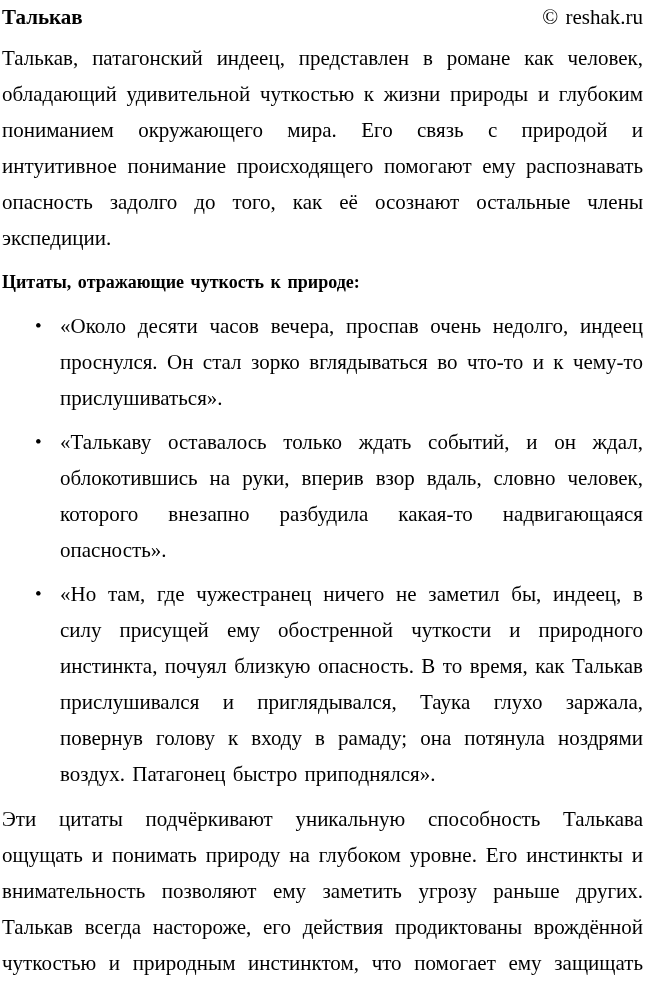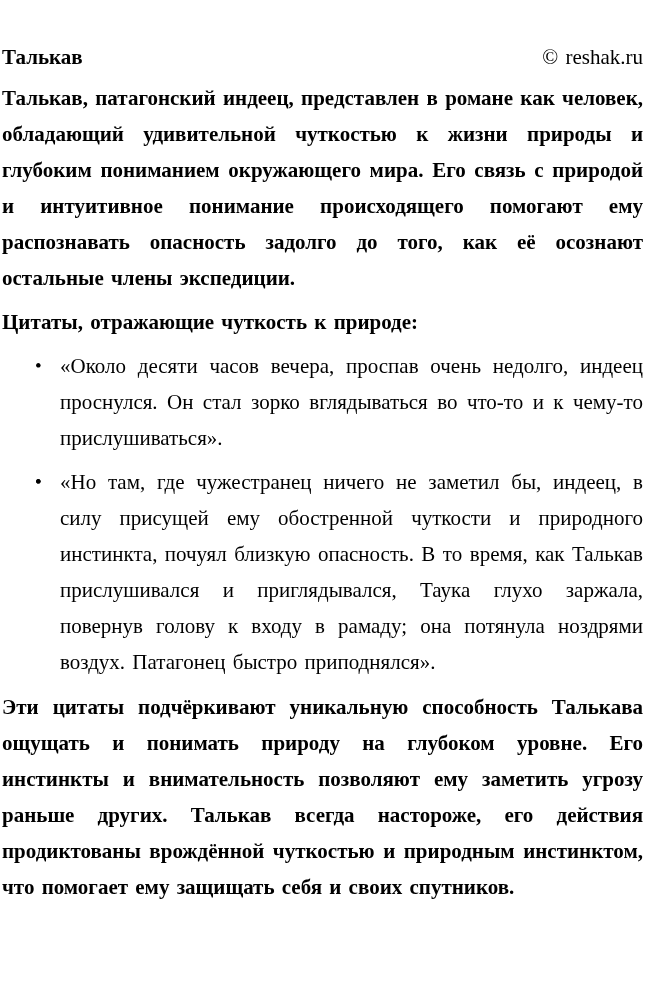--- a/index.html
+++ b/index.html
@@ -25,29 +25,27 @@
     justify-content: space-between;
     align-items: flex-end;
     line-height: 28px;
     margin-bottom: 8px;
   }
   .doc-title {
     font-weight: bold;
   }
   .doc-credit {
     font-weight: normal;
-    margin-top: 40px;
   }
   .para {
     margin: 9px 0 8px 0;
     text-align: justify;
-    font-weight: bold;
   }
   .quotes-heading {
-    font-size: 21px;
+    font-size: 18px;
     font-weight: bold;
     margin: 0 0 8px 0;
     line-height: 36px;
   }
   .quote-list {
     list-style: none;
     margin: 0 0 8px 0;
     padding: 0;
   }
   .quote-item {
@@ -111,20 +109,21 @@
 
   <h2 class="quotes-heading">Цитаты, отражающие чуткость к природе:</h2>
 
   <ul class="quote-list">
     <li class="quote-item">
       <span class="bullet">•</span>
       <span>«Около десяти часов вечера, проспав очень недолго, индеец проснулся. Он стал зорко вглядываться во что-то и к чему-то прислушиваться».</span>
     </li>
     <li class="quote-item">
       <span class="bullet">•</span>
+      <span>«Талькаву оставалось только ждать событий, и он ждал, облокотившись на руки, вперив взор вдаль, словно человек, которого внезапно разбудила какая-то надвигающаяся опасность».</span>
     </li>
     <li class="quote-item">
       <span class="bullet">•</span>
       <span>«Но там, где чужестранец ничего не заметил бы, индеец, в силу присущей ему обостренной чуткости и природного инстинкта, почуял близкую опасность. В то время, как Талькав прислушивался и приглядывался, Таука глухо заржала, повернув голову к входу в рамаду; она потянула ноздрями воздух. Патагонец быстро приподнялся».</span>
     </li>
   </ul>
 
   <p class="para">Эти цитаты подчёркивают уникальную способность Талькава ощущать и понимать природу на глубоком уровне. Его инстинкты и внимательность позволяют ему заметить угрозу раньше других. Талькав всегда настороже, его действия продиктованы врождённой чуткостью и природным инстинктом, что помогает ему защищать себя и своих спутников.</p>
 
 </div>

